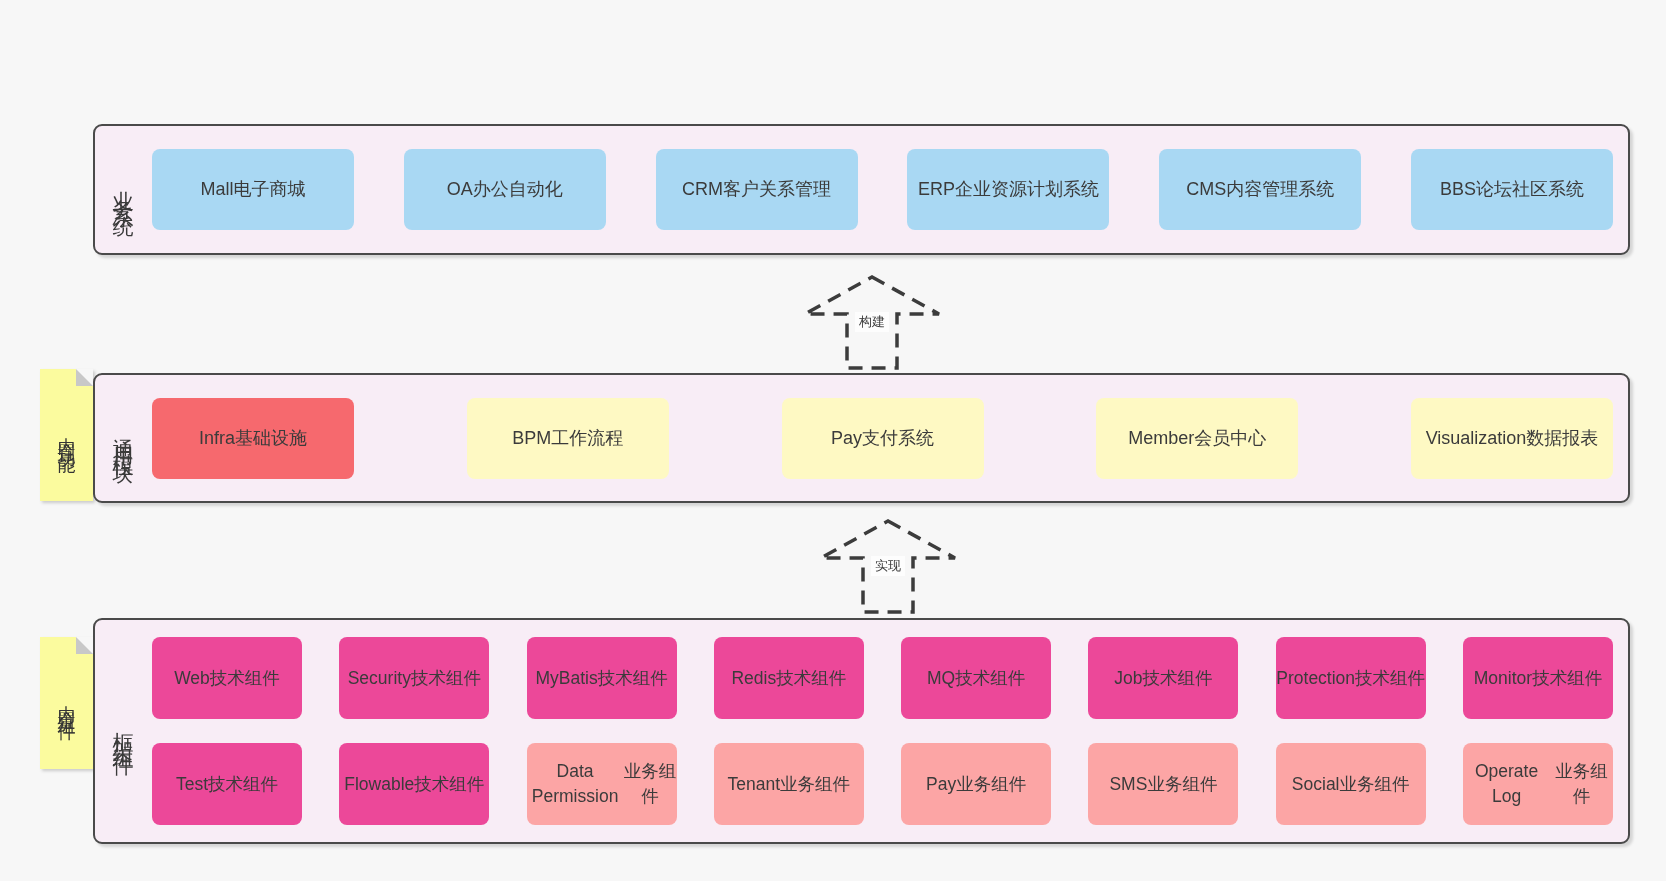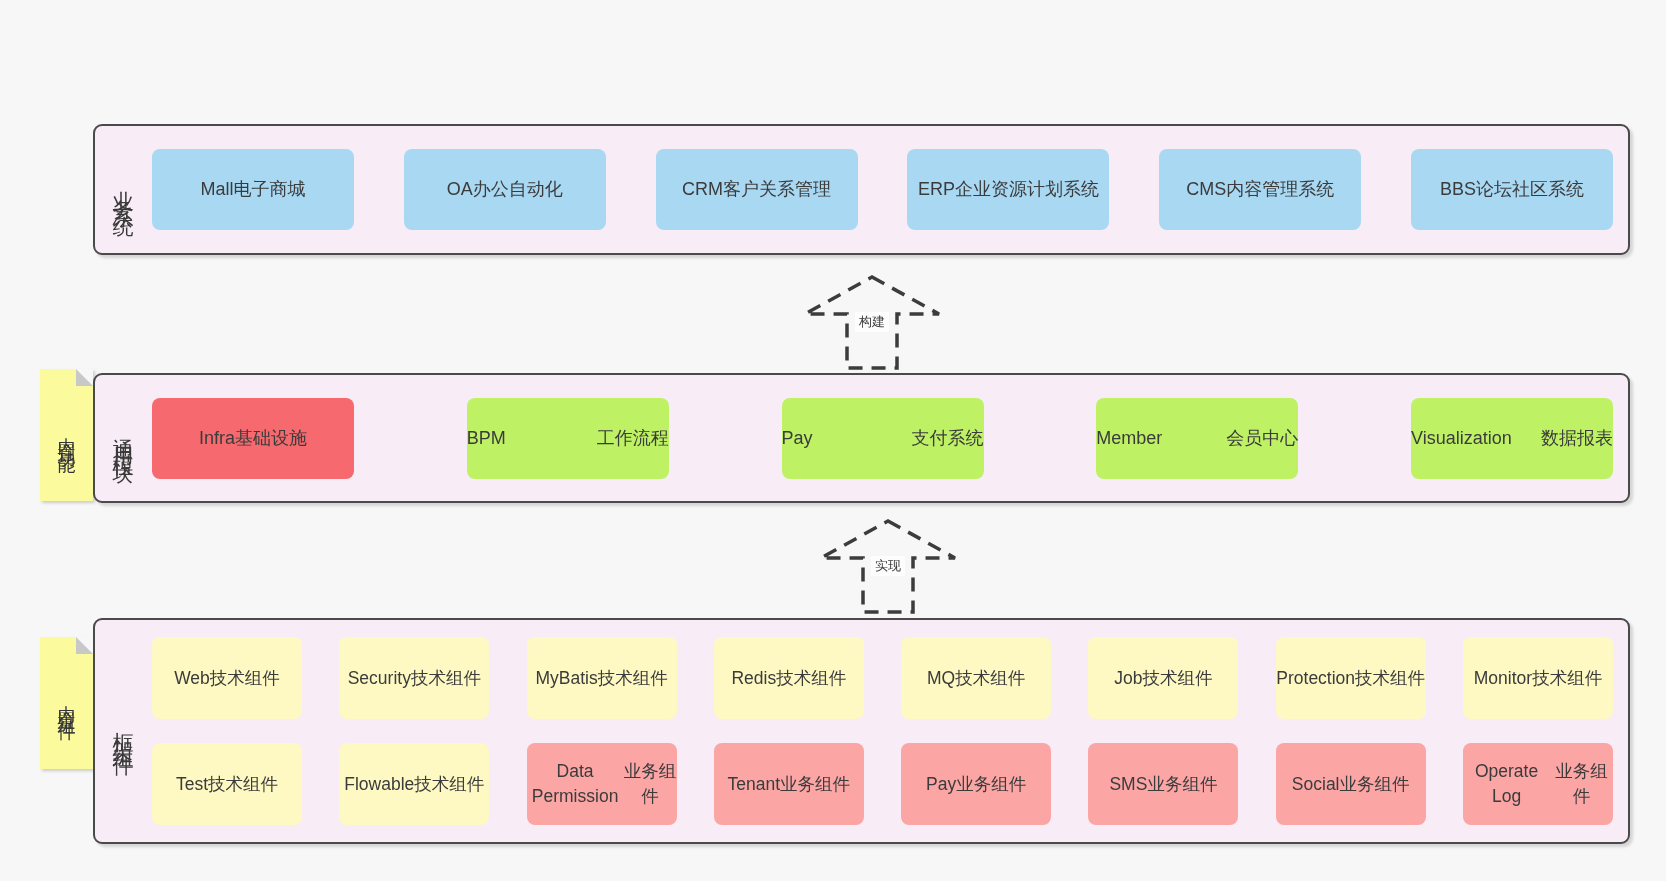--- a/index.html
+++ b/index.html
@@ -44,22 +44,22 @@
     align-items:center; justify-content:center; text-align:center;
     color:#3B3B3B;
   }
   .box .bn, .box .bd { line-height:1.5; }
   .row6 .box { width:202px; height:81px; font-size:18px; }
   .row8 .box { width:150px; height:82px; font-size:17.5px; }
   .row8 .box .bn, .row8 .box .bd { line-height:1.42; }
 
   .box.blue        { background:#A9D8F3; }
   .box.red         { background:#F6696E; }
-  .box.pink        { background:#bef264;justify-content:space-between; }
-  .box.green       { background:#fef9c3; }
+  .box.pink        { background:#fef9c3; }
+  .box.green       { background:#ec4899; }
   .box.green-light { background:#fca5a5; }
 
   
   .note {
     position:absolute; left:40px; width:53px; background:#FBFB9E;
     box-shadow:2px 2px 3px rgba(0,0,0,0.18);
     display:flex; align-items:center; justify-content:center;
   }
   .note.modules-note   { top:369px; height:132px; }
   .note.framework-note { top:637px; height:132px; }

